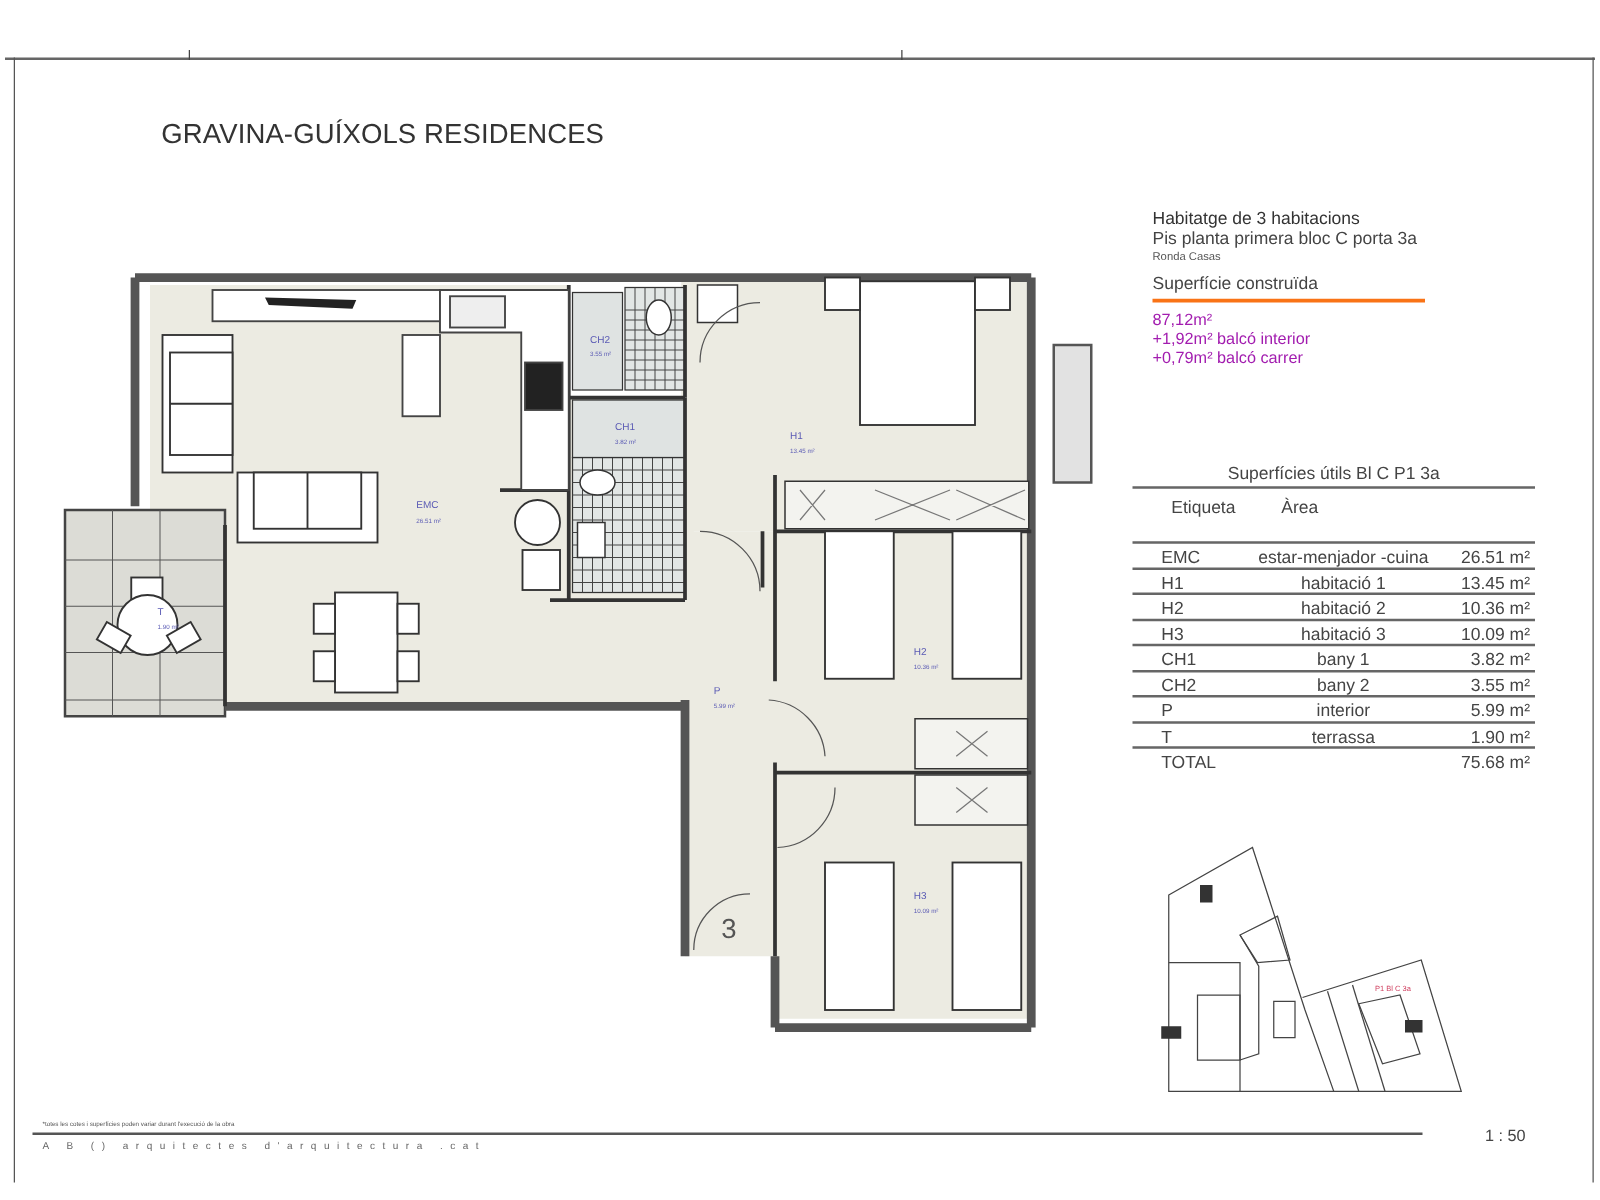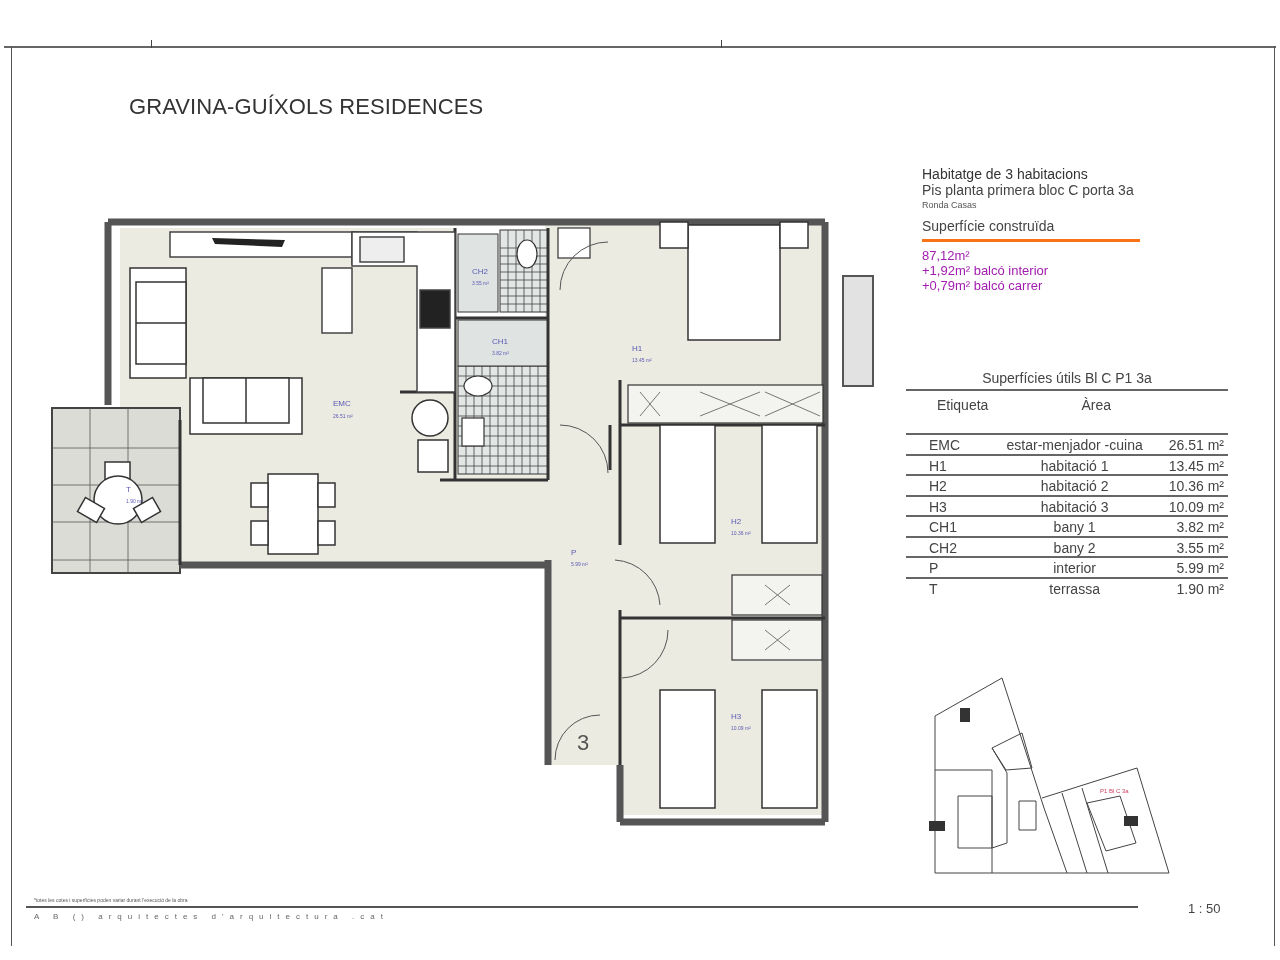--- a/index.html
+++ b/index.html
@@ -16,21 +16,21 @@
   .info .area { font-size:13px; color:#a21caf; margin-top:6px; line-height:15px; }
   .table-wrap { position:absolute; left:906px; top:370px; width:322px; }
   .table-wrap .tt { text-align:center; font-size:14px; color:#444; padding-bottom:3px; border-bottom:2px solid #666; }
   .thead { display:flex; font-size:14px; color:#444; height:44px; padding-top:6px; border-bottom:2px solid #666; box-sizing:border-box; }
   .row { display:flex; font-size:14px; color:#444; height:20.5px; line-height:20px; border-bottom:2px solid #666; box-sizing:border-box; }
   .row:last-child { border-bottom:none; }
   .c1 { width:82px; padding-left:4px;margin-left:19px; }
   .c2 { width:150px; text-align:center; }
   .c3 { width:86px; text-align:right; padding-right:4px; }
   .thead .c1 { padding-left:12px; width:74px; }
-  .thead .c3 { text-align:right; padding-left:14px; }
+  .thead .c3 { text-align:left; padding-left:14px; }
   .plan { position:absolute; left:40px; top:200px; width:880px; height:640px; }
   .footnote { position:absolute; left:34px; top:897px; font-size:5px; color:#555; }
   .footline { position:absolute; left:26px; top:906px; width:1112px; border-top:2px solid #555; }
   .footer-text { position:absolute; left:34px; top:912px; font-size:8px; color:#666; letter-spacing:6px; white-space:nowrap; }
   .scale { position:absolute; left:1188px; top:901px; font-size:13px; color:#444; }
   .minimap { position:absolute; left:922px; top:668px; width:260px; height:210px; }
   .rlabel { font-family:"Liberation Sans", sans-serif; fill:#5a5ab4; }
 </style>
 </head>
 <body>
@@ -93,20 +93,25 @@
       </div>
       <div class="row">
         <div class="c1">P</div>
         <div class="c2">interior</div>
         <div class="c3">5.99 m²</div>
       </div>
       <div class="row">
         <div class="c1">T</div>
         <div class="c2">terrassa</div>
         <div class="c3">1.90 m²</div>
+      </div>
+      <div class="row">
+        <div class="c1">TOTAL</div>
+        <div class="c2"></div>
+        <div class="c3">75.68 m²</div>
       </div>
     </div>
 </div>
 
 <svg class="plan" viewBox="40 200 880 640" width="880" height="640">
 
   <g fill="#ecebe2">
     <rect x="120" y="228" width="335" height="337"></rect>
     <rect x="455" y="318" width="100" height="240"></rect>
     <rect x="545" y="225" width="280" height="200"></rect>

